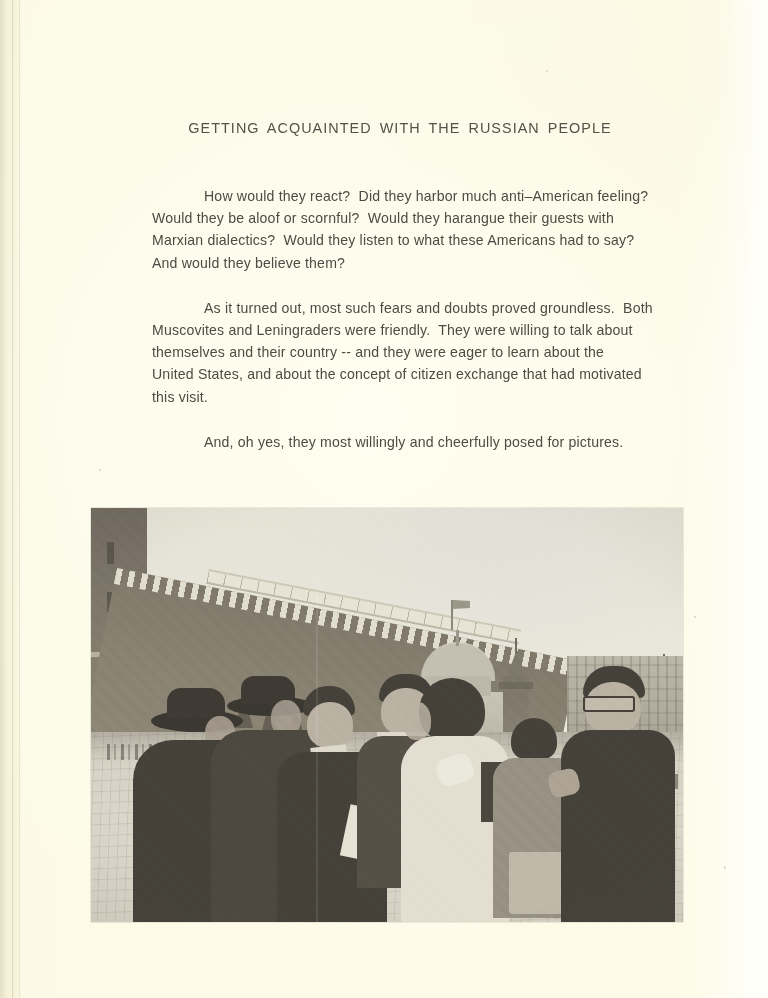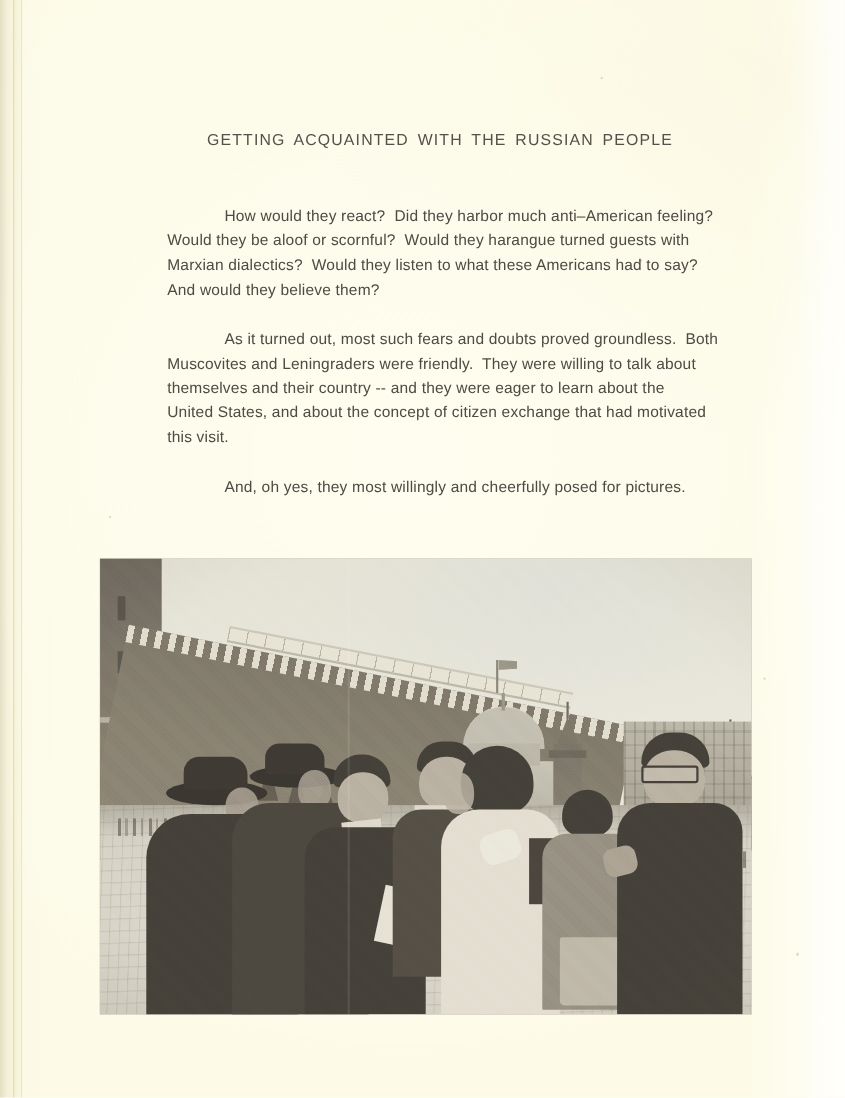--- a/index.html
+++ b/index.html
@@ -434,21 +434,21 @@
   <div class="speck" style="left:724px;top:866px;width:2px;height:3px;"></div>
 
   <div class="doc-body">
 
     <div class="page-title">GETTING  ACQUAINTED  WITH  THE  RUSSIAN  PEOPLE</div>
 
     <div class="text-col">
 
 
       <p class="para">How would they react?  Did they harbor much anti–American feeling?
-Would they be aloof or scornful?  Would they harangue turned guests with
+Would they be aloof or scornful?  Would they harangue their guests with
 Marxian dialectics?  Would they listen to what these Americans had to say?
 And would they believe them?</p>
 
       <p class="para">As it turned out, most such fears and doubts proved groundless.  Both
 Muscovites and Leningraders were friendly.  They were willing to talk about
 themselves and their country -- and they were eager to learn about the
 United States, and about the concept of citizen exchange that had motivated
 this visit.</p>
 
       <p class="para">And, oh yes, they most willingly and cheerfully posed for pictures.</p>

